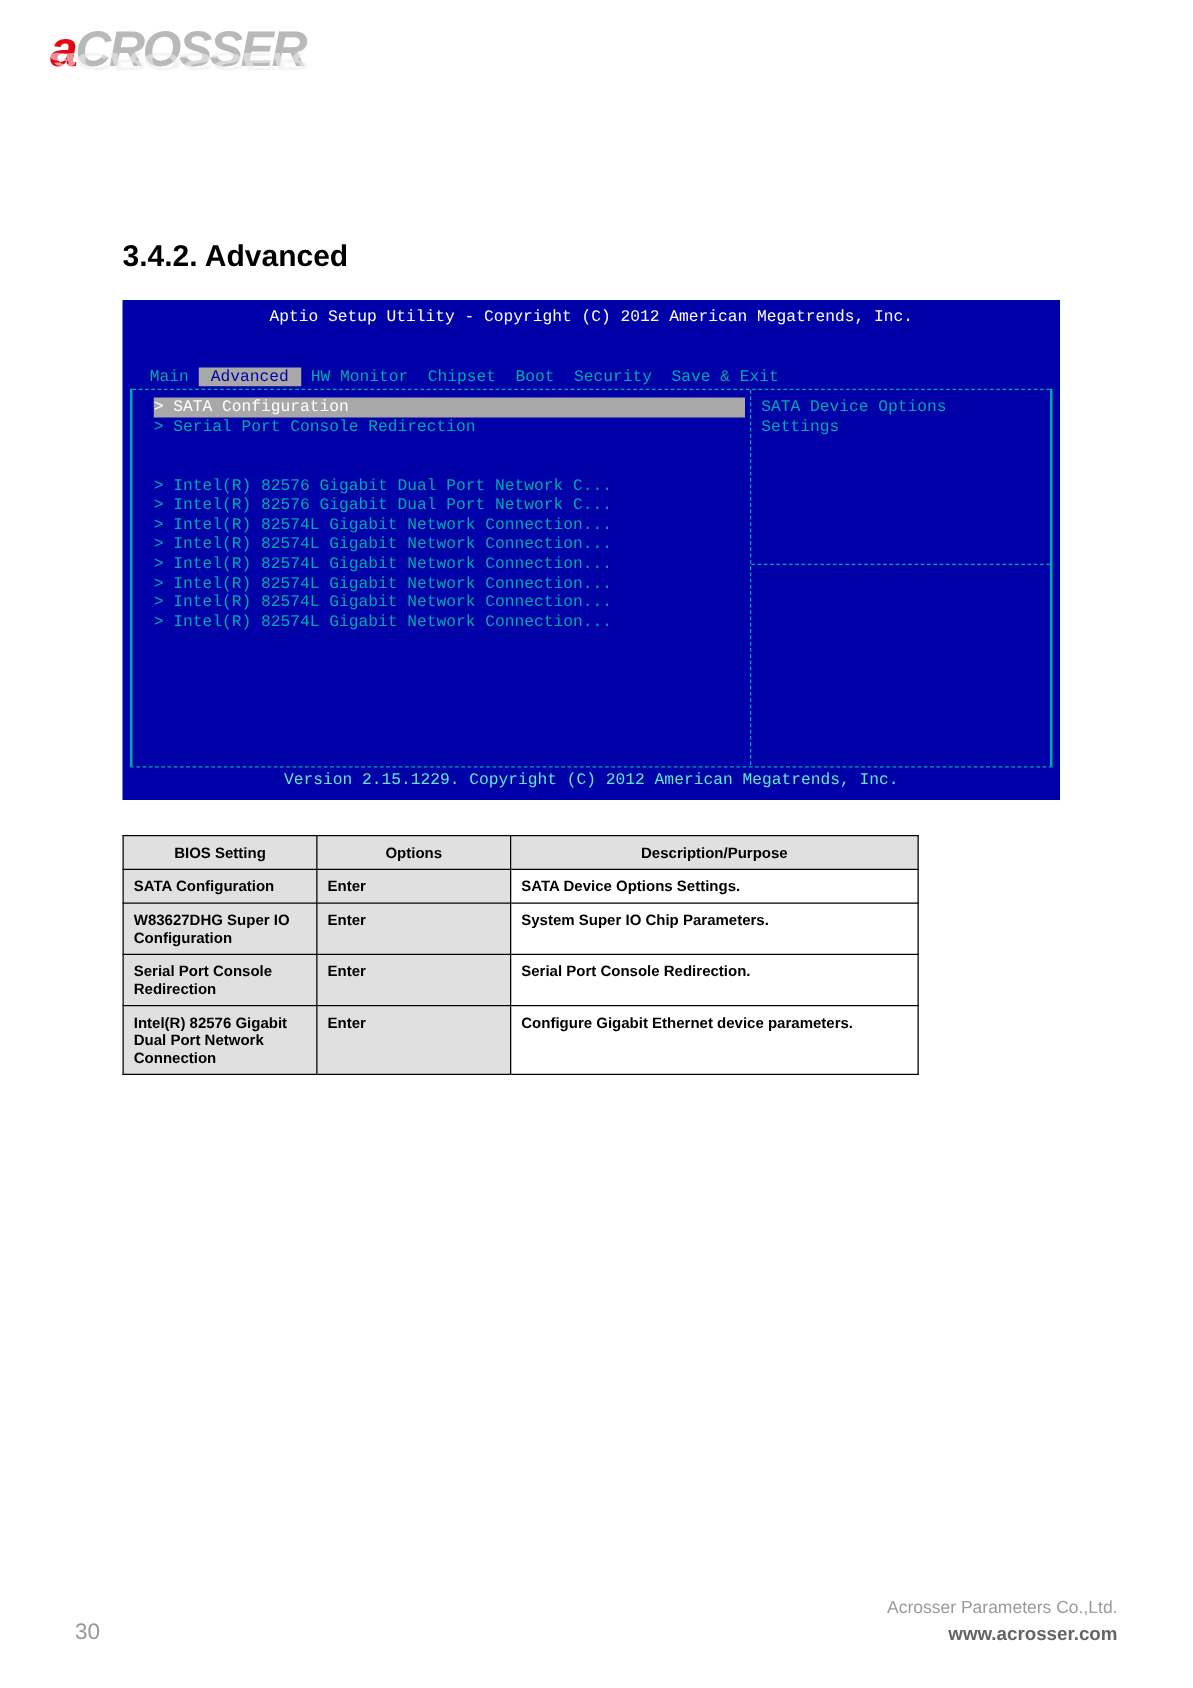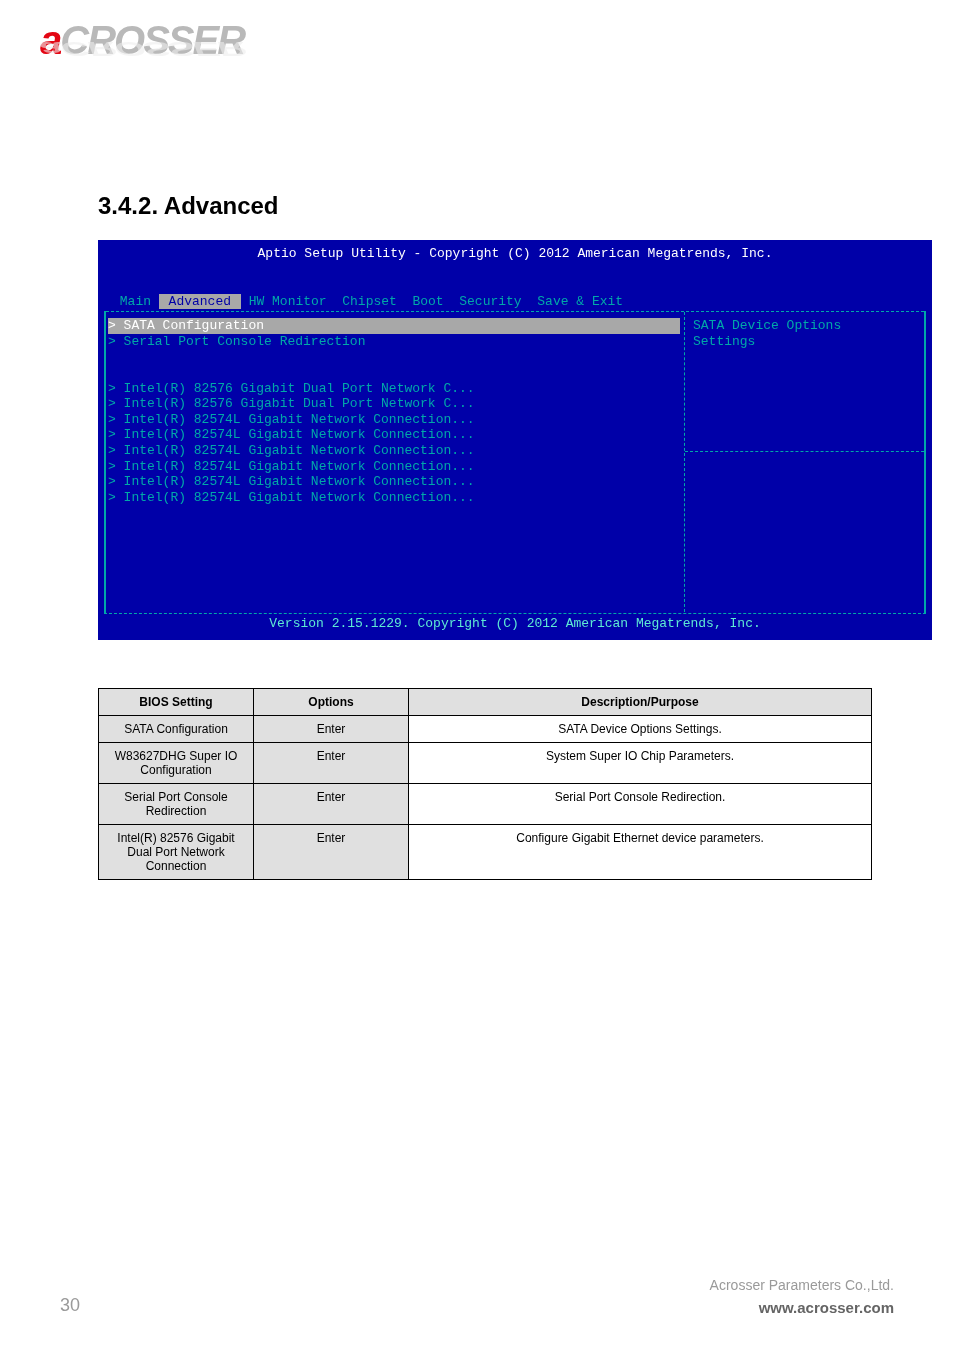--- a/index.html
+++ b/index.html
@@ -49,21 +49,21 @@
     font-size: 24px;
     font-weight: 700;
     font-family: Arial, sans-serif;
     color: #000;
   }
 
   .bios-box {
     position: absolute;
     left: 98px;
     top: 240px;
-    width: 834px;
+    width: 750px;
     background: #0000a8;
     font-family: "Courier New", monospace;
     font-size: 13px;
     line-height: 1.2;
     padding-bottom: 2px;
   }
   .bios-title {
     text-align: center;
     color: #fff;
     padding-top: 6px;
@@ -100,20 +100,21 @@
     padding: 6px 4px 6px 8px;
     position: relative;
   }
   .bios-right .hsep {
     border-top: 1px dashed #00a8a8;
     margin: 6px -4px 6px -8px;
   }
   .bios-menu-row {
     white-space: pre;
     color: #00a8a8;
+    margin-left: 15px;
   }
   .bios-menu-row.sel {
     background: #a8a8a8;
     color: #fff;
   }
   .bios-help {
     color: #00a8a8;
     white-space: pre;
   }
   .bios-footer {
@@ -127,32 +128,33 @@
     margin: 0 6px;
   }
   .bios-bot-border {
     border-top: 1px dashed #00a8a8;
     margin: 0 6px;
   }
 
   .opt-table {
     position: absolute;
     left: 98px;
-    top: 688px;
-    width: 774px;
+    top: 668px;
+    width: 637px;
     border-collapse: collapse;
     font-size: 12px;
     font-family: Arial, sans-serif;
     color: #000;
   }
   .opt-table th, .opt-table td {
     border: 1px solid #000;
     padding: 6px 8px;
     vertical-align: top;
-    text-align: center;
+    text-align: left;
+    font-weight: bold;
   }
   .opt-table th {
     background: #e0e0e0;
     font-weight: 700;
     text-align: center;
   }
   .opt-table td.label {
     background: #e0e0e0;
   }
   .opt-table col.c1 { width: 155px; }

